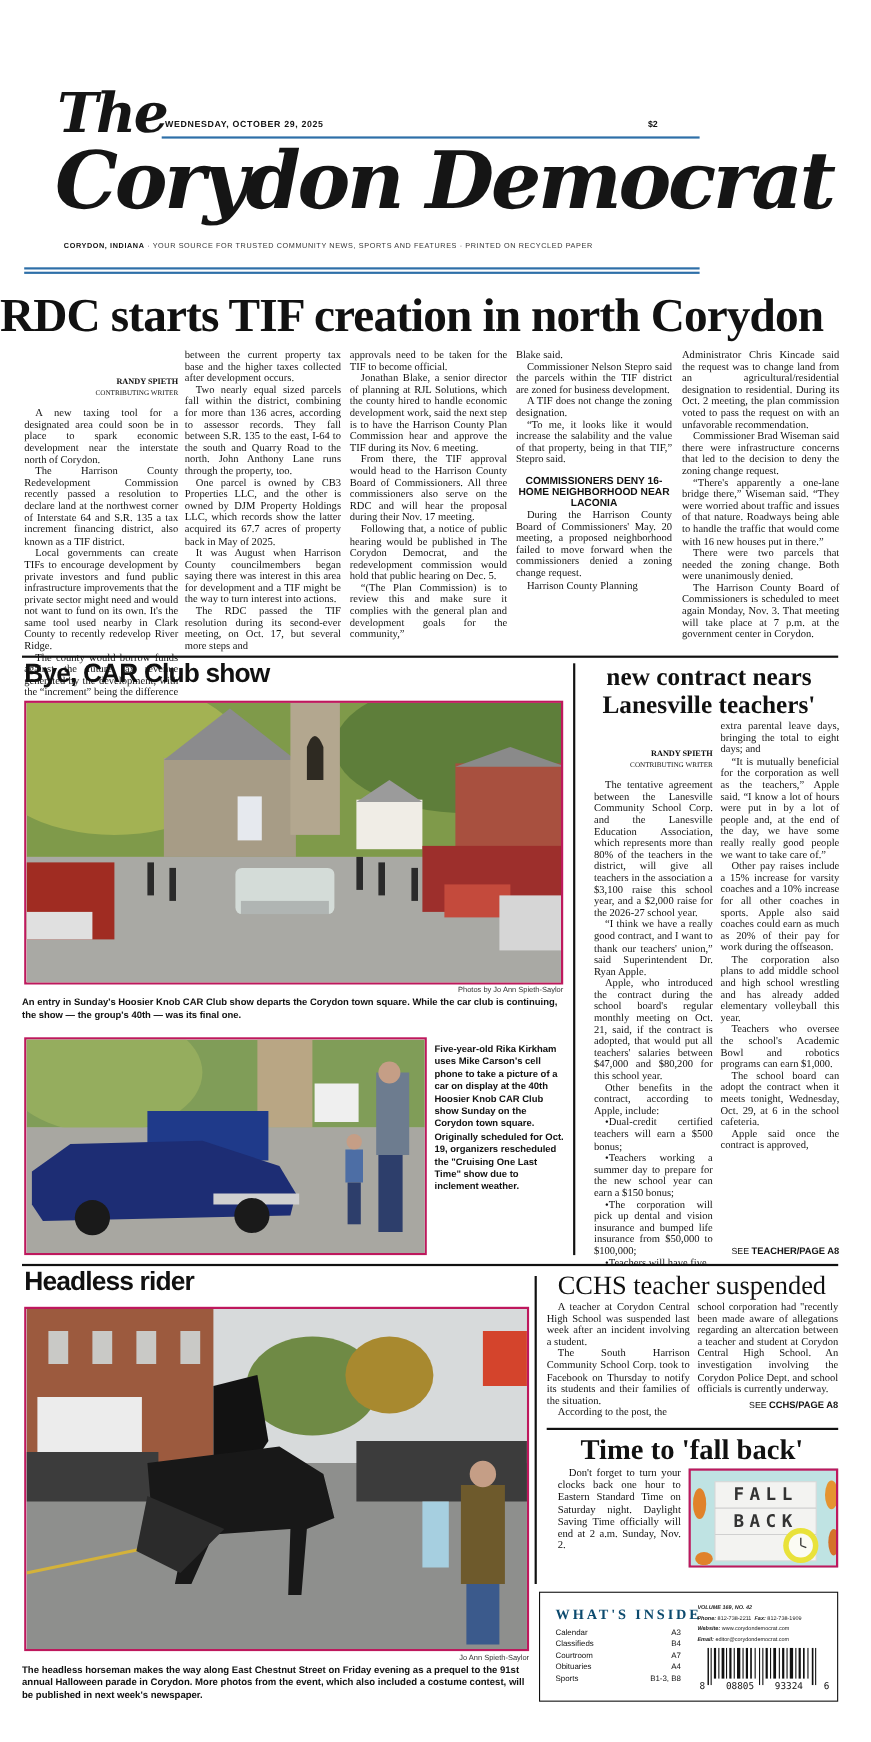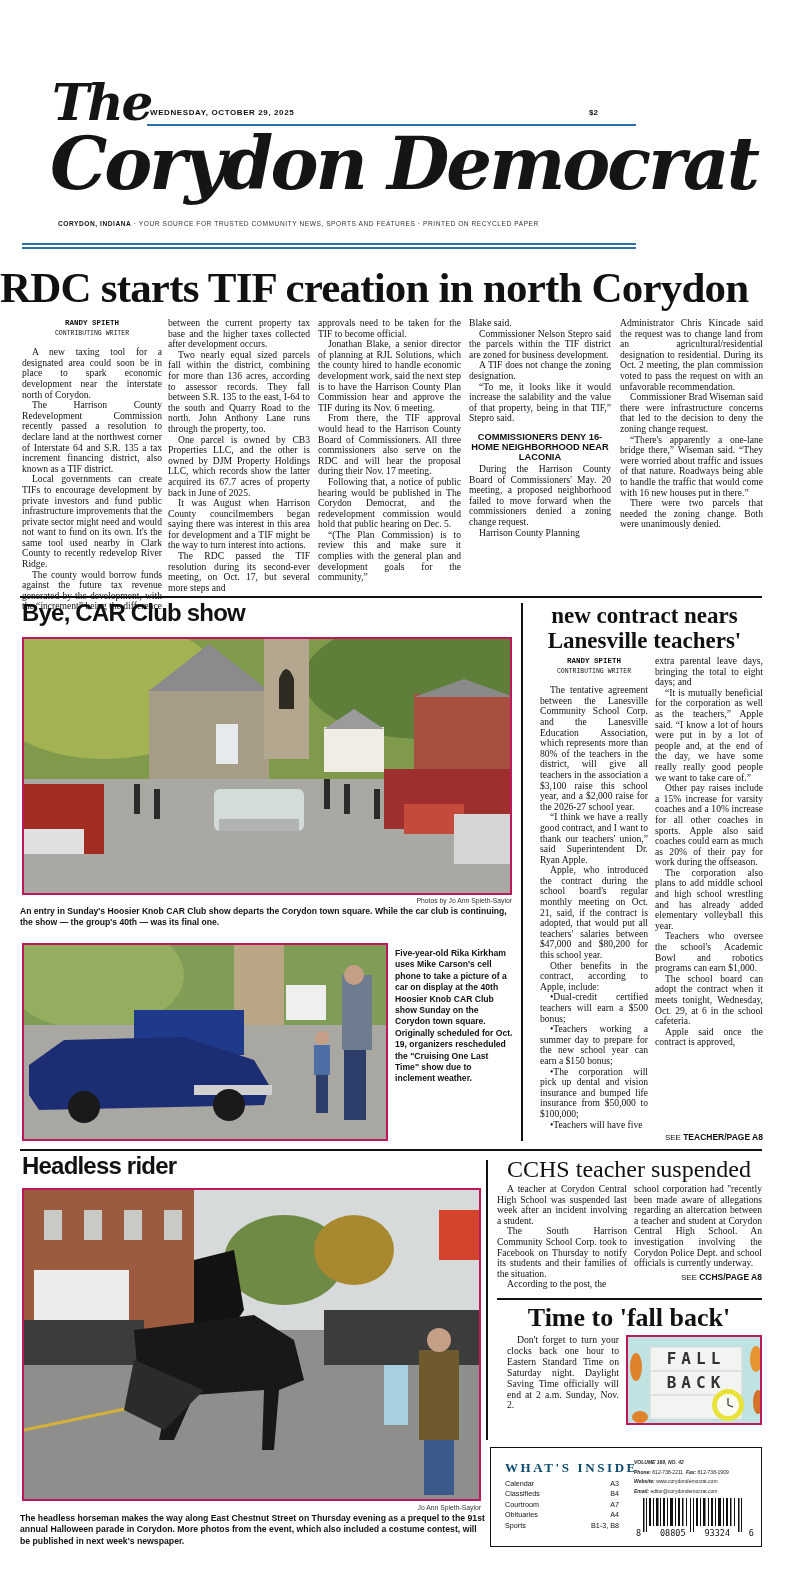--- a/index.html
+++ b/index.html
@@ -17,21 +17,21 @@
   .mast-tagline b { color: #111; }
   .mast-rule-a { left: 22px; top: 243px; width: 614px; height: 2px; background: #2e6fa8; }
   .mast-rule-b { left: 22px; top: 247px; width: 614px; height: 1.5px; background: #2e6fa8; }
 
   
   .lead-head { left: 0; top: 266px; width: 792px; font-family: "Liberation Serif", serif; font-weight: bold; font-size: 43px; letter-spacing: -0.8px; line-height: 1; }
 
   
   .col { font-size: 9.6px; line-height: 10.6px; text-align: justify; hyphens: auto; }
   .col p { text-indent: 10px; }
-  .byline { text-align: center; font-family: Liberation Mono, monospace; }
+  .byline { text-align: right; font-family: Liberation Serif, serif; margin-top: 24px; }
   .byline .bn { font-weight: bold; font-size: 7.5px; }
   .byline .bt { font-size: 6.5px; margin-bottom: 8px; }
   .subhead { text-align: center; font-family: "Liberation Sans", sans-serif; font-weight: bold; font-size: 9.3px; line-height: 10px; margin: 8px 0 2px; }
   .see { text-align: right; font-family: "Liberation Sans", sans-serif; font-size: 8px; margin-top: 6px; }
   .see b { font-size: 8.5px; }
 
   .rule-h { height: 1.5px; background: #111; }
   .rule-v { width: 1.5px; background: #111; }
 
   .sec-head { font-family: "Liberation Sans", sans-serif; font-weight: bold; font-size: 24px; letter-spacing: -0.8px; line-height: 1; }
@@ -71,21 +71,21 @@
   </div>
   <p>A new taxing tool for a designated area could soon be in place to spark economic development near the interstate north of Corydon.</p>
   <p>The Harrison County Redevelopment Commission recently passed a resolution to declare land at the northwest corner of Interstate 64 and S.R. 135 a tax increment financing district, also known as a TIF district.</p>
   <p>Local governments can create TIFs to encourage development by private investors and fund public infrastructure improvements that the private sector might need and would not want to fund on its own. It's the same tool used nearby in Clark County to recently redevelop River Ridge.</p>
   <p>The county would borrow funds against the future tax revenue generated by the development, with the “increment” being the difference</p>
 </div>
 
 <div class="abs col" style="left:168px; top:318px; width:142px;">
   <p style="text-indent:0">between the current property tax base and the higher taxes collected after development occurs.</p>
   <p>Two nearly equal sized parcels fall within the district, combining for more than 136 acres, according to assessor records. They fall between S.R. 135 to the east, I-64 to the south and Quarry Road to the north. John Anthony Lane runs through the property, too.</p>
-  <p>One parcel is owned by CB3 Properties LLC, and the other is owned by DJM Property Holdings LLC, which records show the latter acquired its 67.7 acres of property back in June of 2025.</p>
+  <p>One parcel is owned by CB3 Properties LLC, and the other is owned by DJM Property Holdings LLC, which records show the latter acquired its 67.7 acres of property back in May of 2025.</p>
   <p>It was August when Harrison County councilmembers began saying there was interest in this area for development and a TIF might be the way to turn interest into actions.</p>
   <p>The RDC passed the TIF resolution during its second-ever meeting, on Oct. 17, but several more steps and</p>
 </div>
 
 <div class="abs col" style="left:318px; top:318px; width:143px;">
   <p style="text-indent:0">approvals need to be taken for the TIF to become official.</p>
   <p>Jonathan Blake, a senior director of planning at RJL Solutions, which the county hired to handle economic development work, said the next step is to have the Harrison County Plan Commission hear and approve the TIF during its Nov. 6 meeting.</p>
   <p>From there, the TIF approval would head to the Harrison County Board of Commissioners. All three commissioners also serve on the RDC and will hear the proposal during their Nov. 17 meeting.</p>
   <p>Following that, a notice of public hearing would be published in The Corydon Democrat, and the redevelopment commission would hold that public hearing on Dec. 5.</p>
   <p>“(The Plan Commission) is to review this and make sure it complies with the general plan and development goals for the community,”</p>
@@ -99,20 +99,21 @@
   <div class="subhead">COMMISSIONERS DENY 16-HOME NEIGHBORHOOD NEAR LACONIA</div>
   <p>During the Harrison County Board of Commissioners' May. 20 meeting, a proposed neighborhood failed to move forward when the commissioners denied a zoning change request.</p>
   <p>Harrison County Planning</p>
 </div>
 
 <div class="abs col" style="left:620px; top:318px; width:143px;">
   <p style="text-indent:0">Administrator Chris Kincade said the request was to change land from an agricultural/residential designation to residential. During its Oct. 2 meeting, the plan commission voted to pass the request on with an unfavorable recommendation.</p>
   <p>Commissioner Brad Wiseman said there were infrastructure concerns that led to the decision to deny the zoning change request.</p>
   <p>“There's apparently a one-lane bridge there,” Wiseman said. “They were worried about traffic and issues of that nature. Roadways being able to handle the traffic that would come with 16 new houses put in there.”</p>
   <p>There were two parcels that needed the zoning change. Both were unanimously denied.</p>
+  <p>The Harrison County Board of Commissioners is scheduled to meet again Monday, Nov. 3. That meeting will take place at 7 p.m. at the government center in Corydon.</p>
 </div>
 
 <div class="abs rule-h" style="left:20px; top:596px; width:742px;"></div>
 
 <h2 class="abs sec-head" style="left:22px; top:601px;">Bye, CAR Club show</h2>
 
 <div class="abs photo" style="left:22px; top:637px; width:490px; height:258px;">
   <svg width="490" height="258" viewBox="0 0 490 258">
     <rect width="490" height="258" fill="#bfc6a2"></rect>
     <rect x="0" y="0" width="490" height="140" fill="#7f9a4a"></rect>
@@ -231,21 +232,21 @@
     <path d="M170 70 L210 60 L220 120 L200 150 L170 140 Z" fill="#121212"></path>
     <path d="M110 140 L230 125 L270 150 L280 190 L255 200 L250 260 L238 260 L240 200 L170 205 L150 250 L135 250 L145 200 L115 200 Z" fill="#181818"></path>
     <path d="M110 170 L180 200 L140 240 L100 220 Z" fill="#2b2b2b"></path>
     <rect x="395" y="160" width="40" height="90" fill="#6e5a2c"></rect>
     <circle cx="415" cy="150" r="12" fill="#c59e86"></circle>
     <rect x="400" y="250" width="30" height="55" fill="#3b5a8c"></rect>
     <rect x="360" y="175" width="24" height="60" fill="#a6cfe0"></rect>
   </svg>
 </div>
 <div class="abs credit" style="left:22px; top:1504px; width:459px;">Jo Ann Spieth-Saylor</div>
-<p class="abs caption" style="left:20px; top:1513px; width:465px; font-size:8.7px; line-height:11.3px;">The headless horseman makes the way along East Chestnut Street on Thursday evening as a prequel to the 91st annual Halloween parade in Corydon. More photos from the event, which also included a costume contest, will be published in next week's newspaper.</p>
+<p class="abs caption" style="left:20px; top:1513px; width:465px; font-size:8.7px; line-height:11.3px;">The headless horseman makes the way along East Chestnut Street on Friday evening as a prequel to the 91st annual Halloween parade in Corydon. More photos from the event, which also included a costume contest, will be published in next week's newspaper.</p>
 
 <div class="abs rule-v" style="left:486px; top:1160px; height:280px;"></div>
 
 <h2 class="abs serif-head" style="left:490px; top:1156px; width:278px; font-weight:normal; font-size:24px; line-height:26px;">CCHS teacher suspended</h2>
 
 <div class="abs col" style="left:497px; top:1184px; width:130px;">
   <p>A teacher at Corydon Central High School was suspended last week after an incident involving a student.</p>
   <p>The South Harrison Community School Corp. took to Facebook on Thursday to notify its students and their families of the situation.</p>
   <p>According to the post, the</p>
 </div>

